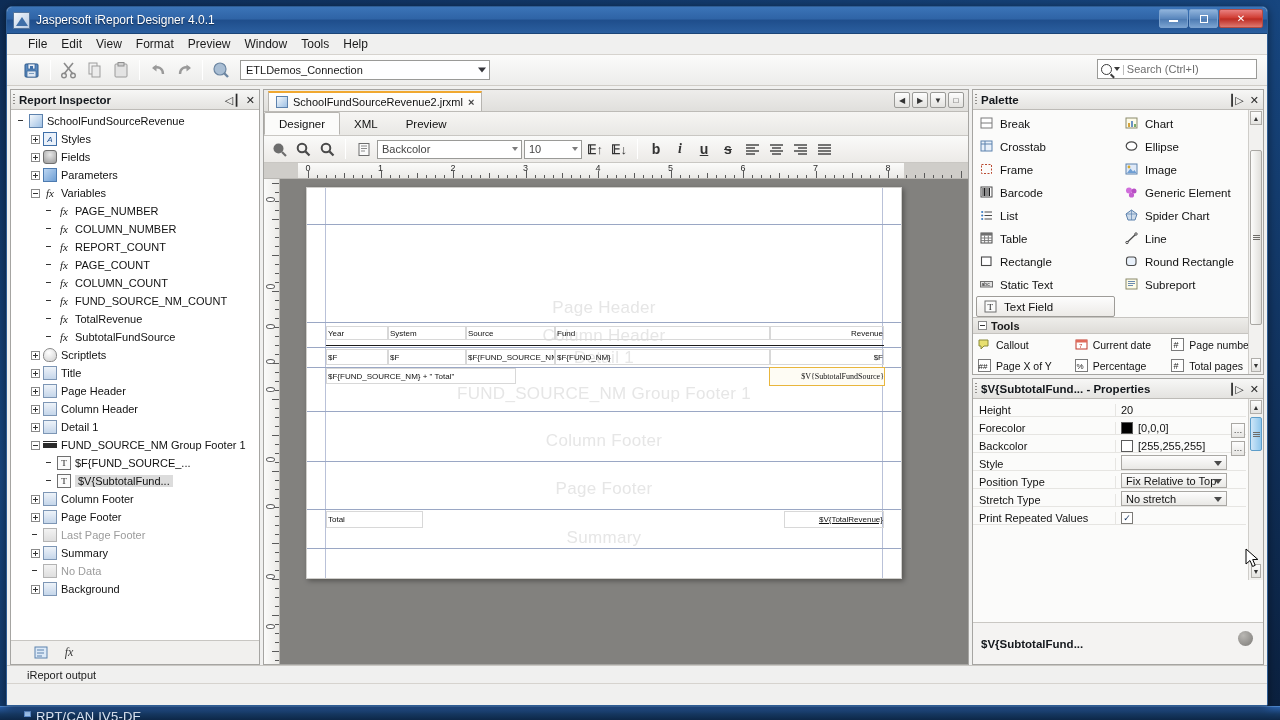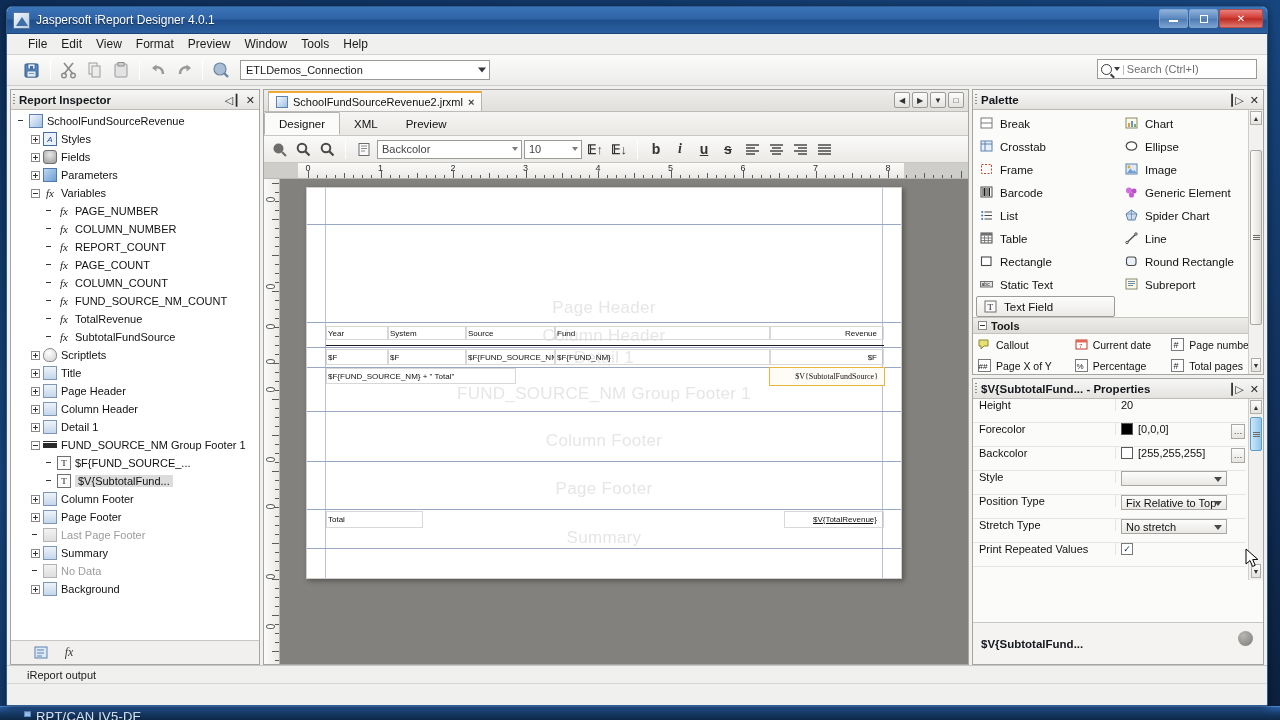--- a/index.html
+++ b/index.html
@@ -249,21 +249,21 @@
   .band-label {
     position:absolute; width:100%; text-align:center;
     color:#e6e6e6; font-size:17px; letter-spacing:.3px; font-weight:normal;
     pointer-events:none;
   }
   .el {
     position:absolute; border:1px solid #d8d8d8; font-size:8px; color:#111;
     display:flex; align-items:center; background:transparent; white-space:nowrap; overflow:hidden;
     padding-left:1px;
   }
-  .el.right { justify-content:flex-end; padding-right:6px; }
+  .el.right { justify-content:flex-end; padding-right:0; }
   .el.title-el { border:1px solid #dcdcdc; font-size:22px; font-weight:bold; justify-content:center; letter-spacing:-.2px;}
   .el.sel { border:1px solid #e9b63c; background:#fefcf4;font-family:Liberation Serif, serif; }
   .rule-line { position:absolute; background:#1b1b1b; height:1px; }
   
   #rightcol { width:292px; flex:none; display:flex; flex-direction:column; gap:3px; min-height:0; }
   #palette { height:286px; flex:none; }
   #palette-body { flex:1; background:#fbfbfa; position:relative; overflow:hidden; padding-top:2px;}
   .pal-grid { display:grid; grid-template-columns: 1fr 1fr; column-gap:0px; }
   .pal-item { height:23px; display:flex; align-items:center; gap:6px; padding-left:6px; font-size:11.5px; color:#111; }
   .pal-item.selected { background:linear-gradient(180deg,#fdfdfd,#eceae7); border:1px solid #9e9c98; border-radius:2px; margin:0 3px; height:21px;}
@@ -273,21 +273,21 @@
   .pal-grid3 { display:grid; grid-template-columns: repeat(3,1fr); }
   .pal-item3 { height:21px;display:flex;align-items:center;gap:4px;padding-left:4px;font-size:10.5px;color:#111; }
   .vscroll { position:absolute;right:0;top:0;bottom:0;width:15px;background:#f2f1ef;border-left:1px solid #cfcdc9; }
   .vscroll .sbtn { height:14px;display:flex;align-items:center;justify-content:center;font-size:7px;color:#333;background:linear-gradient(180deg,#fdfdfd,#e4e3e0);border:1px solid #b0aeaa;margin:1px; }
   .vscroll .thumb { position:absolute;left:1px;right:1px;background:linear-gradient(90deg,#fcfcfb,#e0dfdb);border:1px solid #a9a7a3;border-radius:2px;
      display:flex;align-items:center;justify-content:center; }
   .grip { width:7px;height:5px;background:repeating-linear-gradient(#6e6c69 0 1px, transparent 1px 2px); }
   
   #props { flex:1; min-height:0; }
   #props-body { flex:1; background:#fbfbfa; position:relative; overflow:hidden; display:flex; flex-direction:column; }
-  .prow { height:24px; display:flex; align-items:flex-start; border-bottom:1px solid #e6e5e2; }
+  .prow { height:18px; display:flex; align-items:flex-end; border-bottom:1px solid #e6e5e2; }
   .pname { width:143px; flex:none; padding-left:6px; font-size:11px; color:#111; border-right:1px solid #e6e5e2;}
   .pval { flex:1; display:flex; align-items:center; gap:5px; padding-left:5px; font-size:11px; color:#111; position:relative; padding-right:17px;}
   .swatch { width:12px;height:12px;border:1px solid #5a5a5a;flex:none; }
   .ellipsis-btn { position:absolute;right:1px;top:1px;width:14px;height:15px;border:1px solid #a9a7a3;background:linear-gradient(180deg,#fdfdfd,#e6e5e2);
      display:flex;align-items:center;justify-content:center;font-size:9px;color:#333;line-height:1; }
   .pcombo { flex:1;height:15px;background:linear-gradient(180deg,#fdfdfd,#e9e8e5);border:1px solid #a9a7a3;display:flex;align-items:center;padding-left:4px;position:relative;font-size:11px;margin-right:2px; }
   .pcombo .ca { position:absolute;right:4px;top:5px;width:0;height:0;border-left:4px solid transparent;border-right:4px solid transparent;border-top:5px solid #4a4a4a; }
   .chk { width:12px;height:12px;border:1px solid #7c7a77;background:#fff;display:flex;align-items:center;justify-content:center;font-size:9px;color:#12315c;line-height:1; }
   .chk.grey { background:#e3e2df; border-color:#a9a7a3; }
   #props-foot { height:42px;flex:none;border-top:1px solid #c9c7c3;background:#f4f3f2;display:flex;align-items:center;padding-left:8px;position:relative;font-weight:bold;font-size:11.5px;color:#14181d; }

